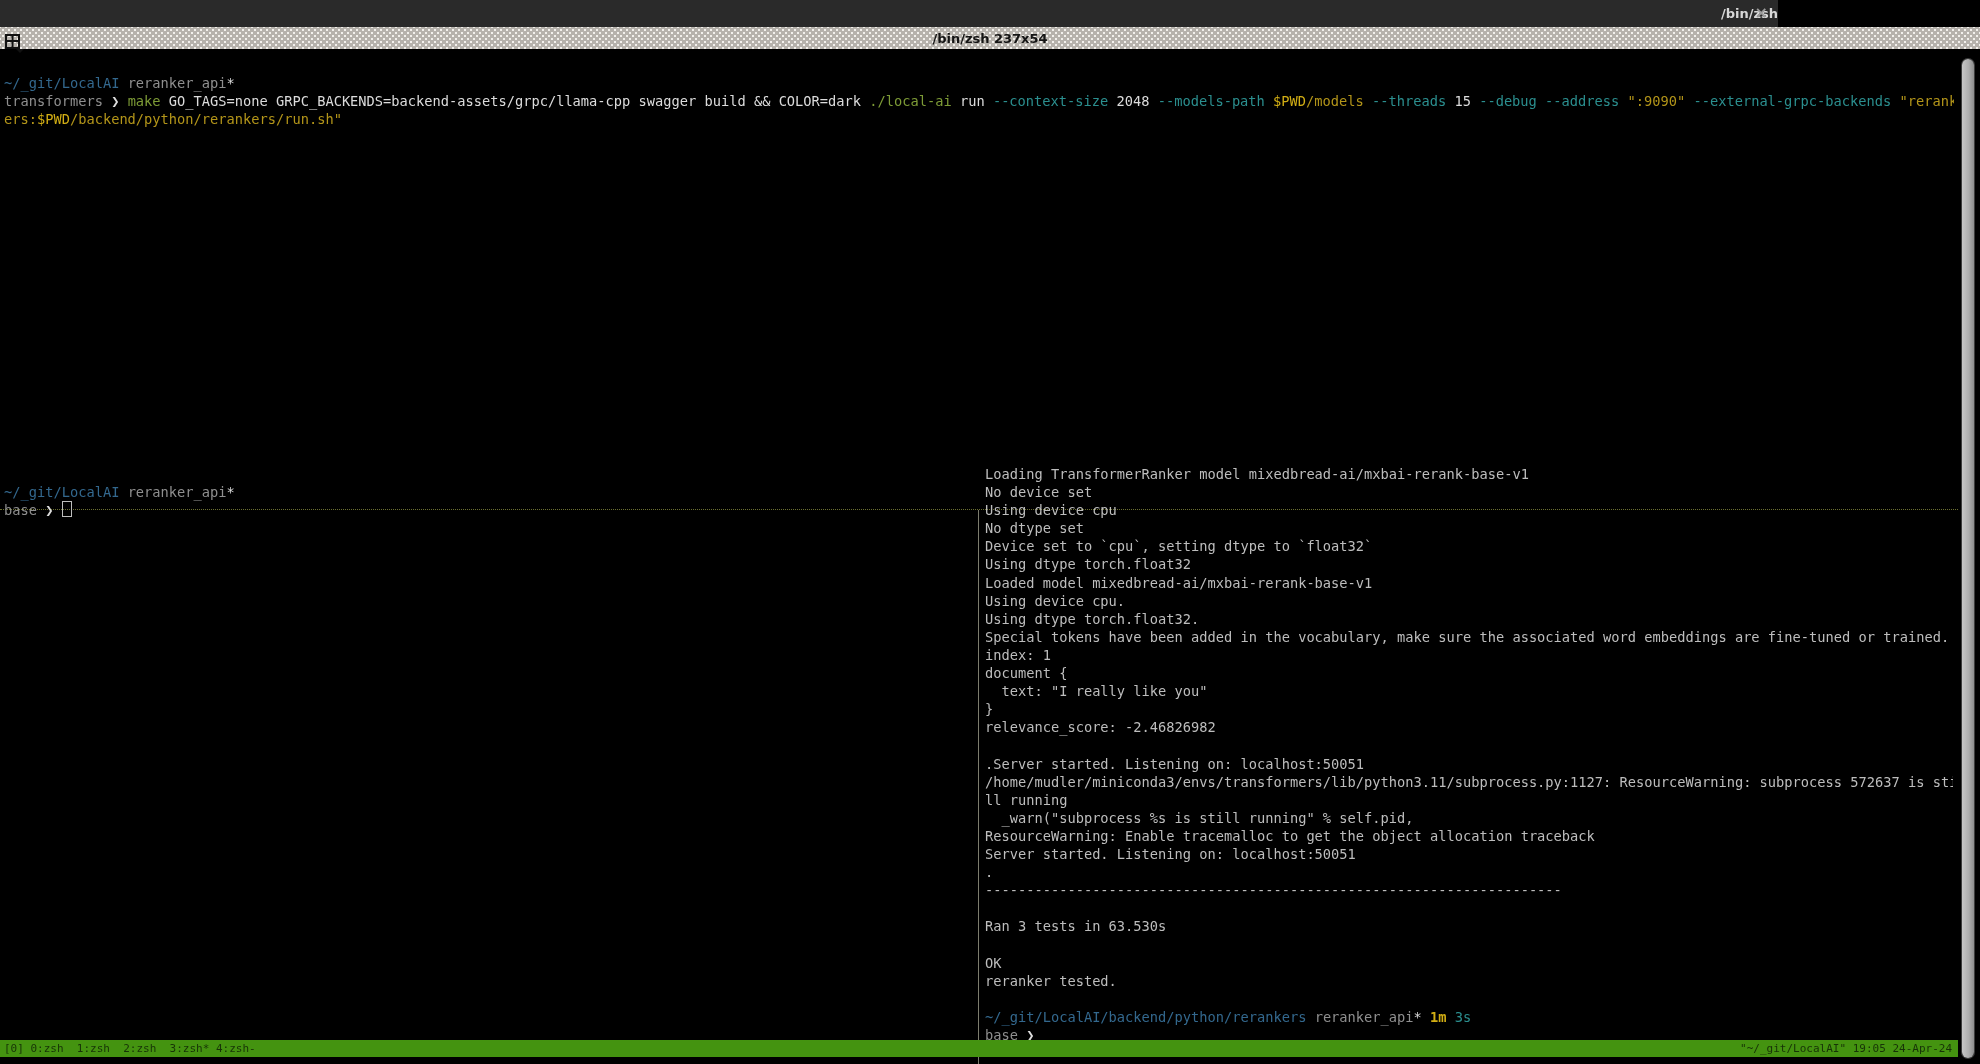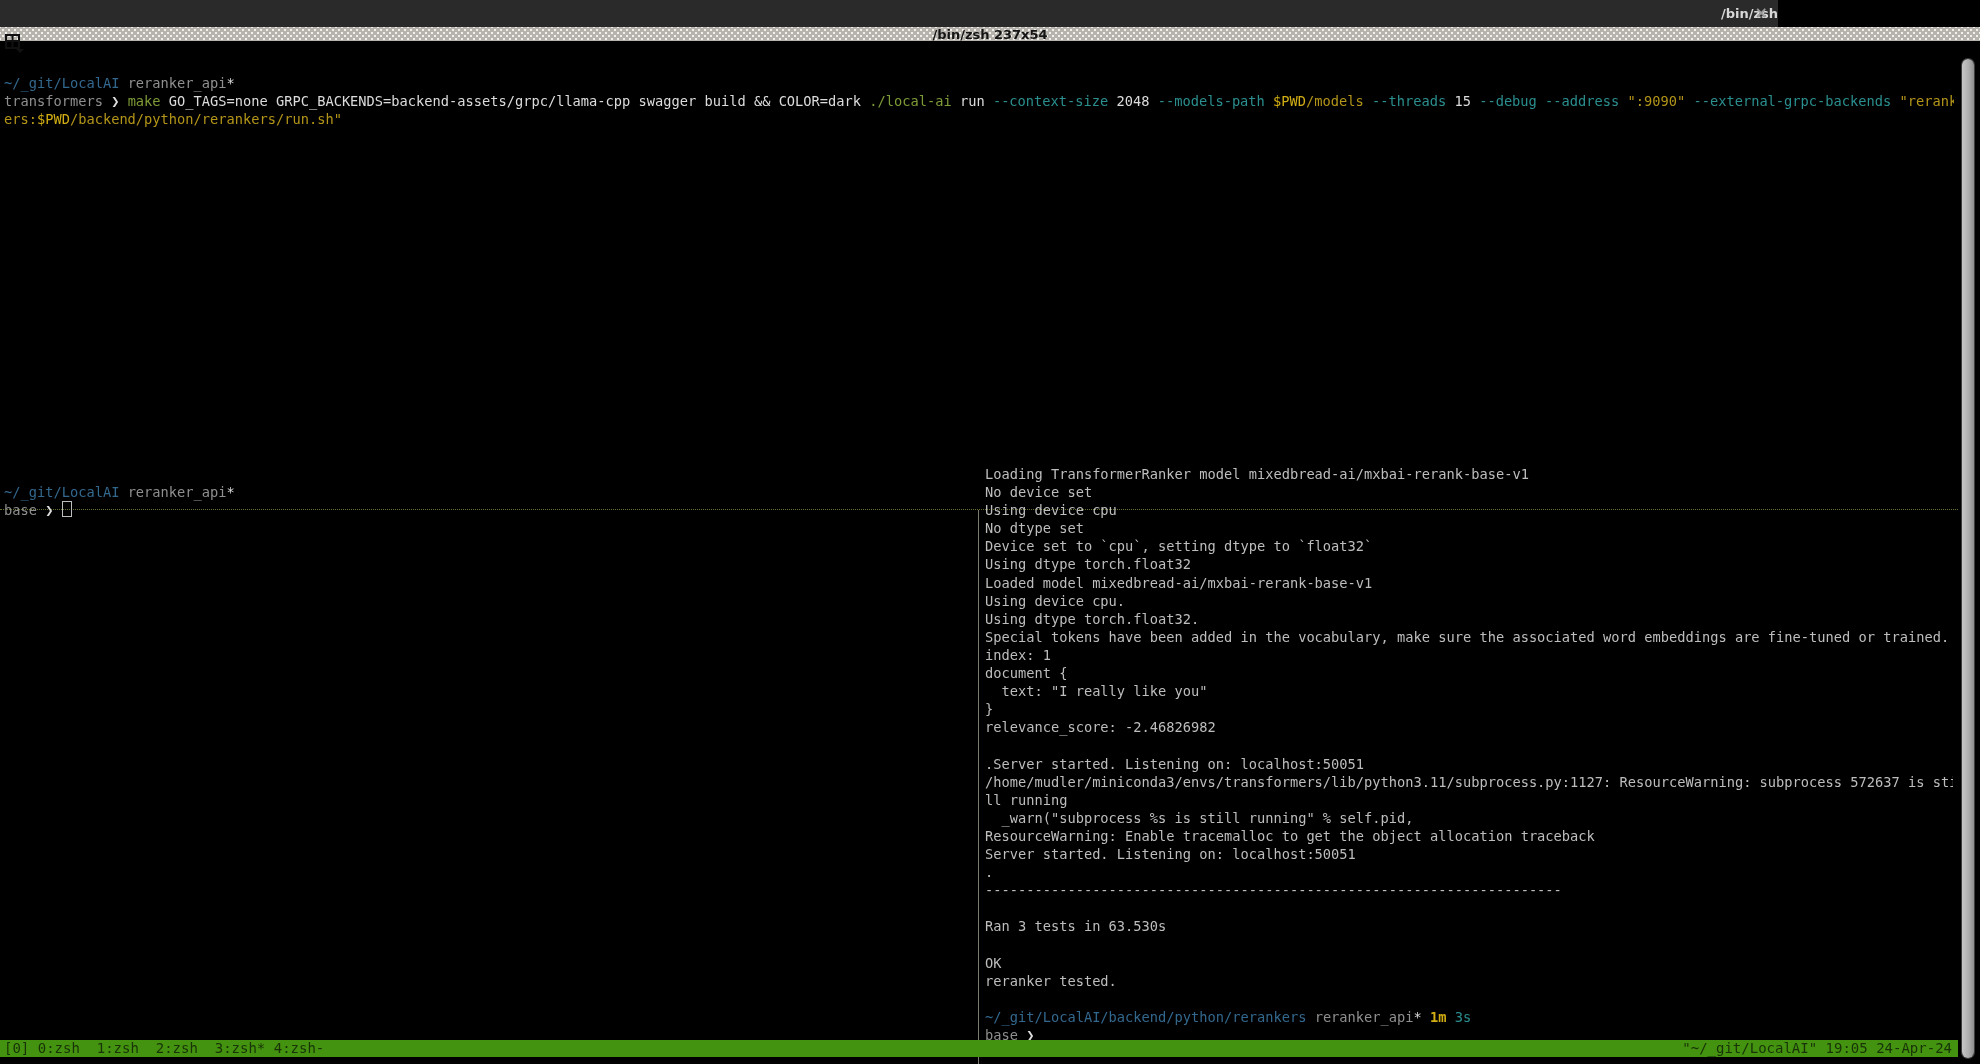--- a/index.html
+++ b/index.html
@@ -4,40 +4,40 @@
 <style>
   html,body{margin:0;padding:0;background:#000;}
   #stage{position:relative;width:1980px;height:1064px;overflow:hidden;
          font-family:"DejaVu Sans Mono",monospace;background:var(--terminal-bg,#000);}
   
   #titlebar{position:absolute;left:0;top:0;width:1778px;height:27px;
             background:var(--titlebar-bg);display:flex;align-items:center;justify-content:flex-end;
             font-family:"DejaVu Sans",sans-serif;font-size:13px;font-weight:bold;color:var(--titlebar-fg);}
   #closebtn{position:absolute;right:10px;top:3px;font-size:16px;color:#9a9a9a;
             font-family:"DejaVu Sans",sans-serif;cursor:default;}
-  #tabbar{position:absolute;left:0;top:27px;width:1980px;height:14px;
+  #tabbar{position:absolute;left:0;top:27px;width:1980px;height:22px;
           background-color:var(--tabbar-bg);
           background-image:radial-gradient(#f2f0ec 0.8px,transparent 1px),radial-gradient(#f2f0ec 0.8px,transparent 1px);
           background-size:6px 6px;background-position:0 0,3px 3px;
           display:flex;align-items:center;justify-content:center;
           font-family:"DejaVu Sans",sans-serif;font-size:13px;font-weight:bold;color:var(--tabbar-fg);}
   #menuicon{position:absolute;left:4px;top:5px;width:22px;height:22px;}
   
   #term{position:absolute;left:0;top:57px;width:1980px;height:1024px;background:var(--terminal-bg);}
   .pane{position:absolute;white-space:pre;font-size:13.7px;line-height:18.1px;color:var(--fg);overflow:hidden;}
   .tline{min-height:18.1px;}
   .blue{color:var(--blue);} .gray{color:var(--gray);} .wht{color:var(--bright);}
   .grn{color:var(--green);margin-top:12px;} .cyn{color:var(--cyan);} .yel{color:var(--yellow);}
   .byel{color:var(--yellow-bright);} .bold{font-weight:bold;} .und{}
   .cursor-box{display:inline-block;width:8px;height:14px;border:1px solid var(--cursor);vertical-align:-2px;}
   #hborder{position:absolute;left:0;top:452px;width:1958px;height:0;border-top:1px dotted var(--border-h);}
   #vborder{position:absolute;left:978px;top:453px;width:1px;height:587px;background:var(--border-v);opacity:.8;}
   
   #statusbar{position:absolute;left:0;top:1040px;width:1958px;height:17px;background:var(--status-bg);
-             color:var(--status-fg);font-size:14px;line-height:17px;display:flex;justify-content:space-between;}
+             color:var(--status-fg);font-size:11px;line-height:17px;display:flex;justify-content:space-between;}
   #statusbar .sbl{padding-left:4px;white-space:pre;}
   #statusbar .sbr{padding-right:6px;white-space:pre;}
   
   #scrollbar{position:absolute;left:1962px;top:59px;width:12px;height:999px;border-radius:6px;
              background:linear-gradient(90deg,#c6c6c6,var(--scrollbar) 55%,#8c8c8c);box-shadow:0 0 0 1px #3c3c3c;}
 </style>
 </head>
 <body>
 
 <div id="stage">

